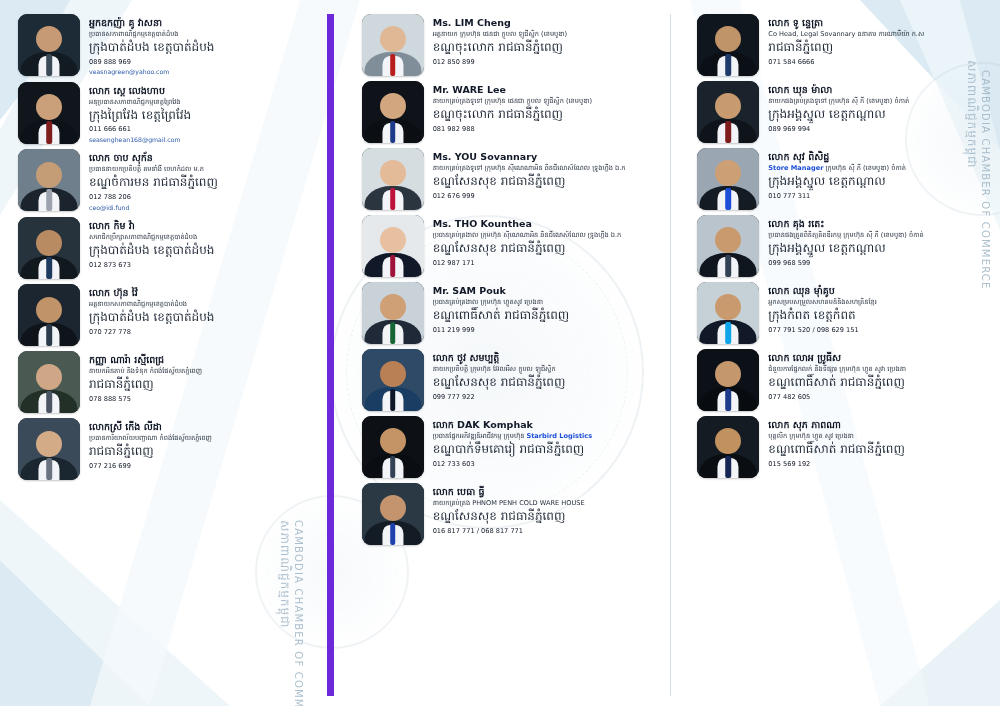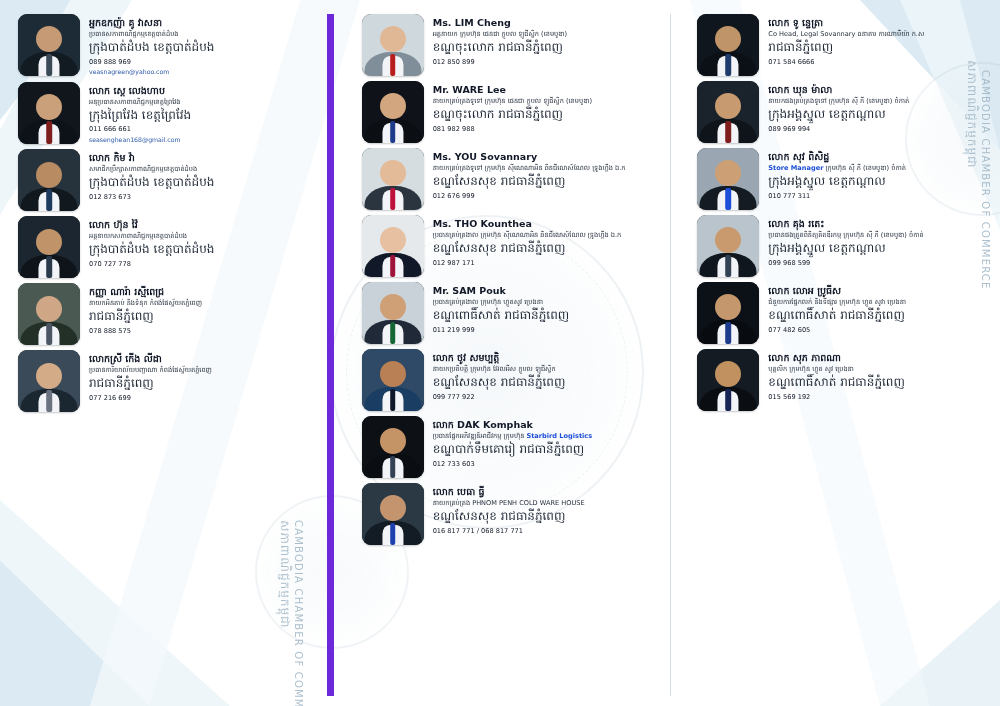--- a/index.html
+++ b/index.html
@@ -214,20 +214,36 @@
         <div class="info">
           <div class="pname">លោក សេ្ដ លេងហាប</div>
           <div class="ptitle">អនុប្រធានសភាពាណិជ្ជកម្មខេត្តព្រៃវែង</div>
           <div class="porg">ក្រុងព្រៃវែង ខេត្តព្រៃវែង</div>
           <div class="pphone">011 666 661</div>
           <div class="pmail">seasenghean168@gmail.com</div>
         </div>
       </div>
       <div class="card">
         <div class="photo">
+          <div class="sky" style="background:#6f7f8c"></div>
+          <div class="body" style="background:#1b242c"></div>
+          <div class="shirt"></div>
+          <div class="tie" style="background:#9ca3af"></div>
+          <div class="head" style="background:#c49c76"></div>
+        </div>
+        <div class="info">
+          <div class="pname">លោក ចាប សុក័ន</div>
+          <div class="ptitle">ប្រធាននាយកប្រតិបត្តិ គមនាំងី ចេហកំដល ម.ភ</div>
+          <div class="porg">ខណ្ឌចំការមន រាជធានីភ្នំពេញ</div>
+          <div class="pphone">012 788 206</div>
+          <div class="pmail">ceo@idi.fund</div>
+        </div>
+      </div>
+      <div class="card">
+        <div class="photo">
           <div class="sky" style="background:#26323c"></div>
           <div class="body" style="background:#11181e"></div>
           <div class="shirt"></div>
           <div class="tie" style="background:#1f3a5f"></div>
           <div class="head" style="background:#b98b63"></div>
         </div>
         <div class="info">
           <div class="pname">លោក កិម វ៉ា</div>
           <div class="ptitle">សមាជិកប្រឹក្សាសភាពាណិជ្ជកម្មខេត្តបាត់ដំបង</div>
           <div class="porg">ក្រុងបាត់ដំបង ខេត្តបាត់ដំបង</div>
@@ -458,20 +474,35 @@
         </div>
         <div class="info">
           <div class="pname">លោក គុង រតេះ</div>
           <div class="ptitle">ប្រធានផងត្រួតពិនិត្យគិតឌីរកម្ម ក្រុមហ៊ុន ស៊ី ភី (ខេមបូឌា) ចំកាត់</div>
           <div class="porg">ក្រុងអង្គស្នួល ខេត្តកណ្ដាល</div>
           <div class="pphone">099 968 599</div>
         </div>
       </div>
       <div class="card">
         <div class="photo">
+          <div class="sky" style="background:#c6d0d7"></div>
+          <div class="body" style="background:#111827"></div>
+          <div class="shirt"></div>
+          <div class="tie" style="background:#0ea5e9"></div>
+          <div class="head" style="background:#c99a6d"></div>
+        </div>
+        <div class="info">
+          <div class="pname">លោក ឈុន ម៉ាំគូប</div>
+          <div class="ptitle">អ្នកសម្របសម្រួលសហគមន៍និងសហគ្រិនខ្មែរ</div>
+          <div class="porg">ក្រុងកំពត ខេត្តកំពត</div>
+          <div class="pphone">077 791 520 / 098 629 151</div>
+        </div>
+      </div>
+      <div class="card">
+        <div class="photo">
           <div class="sky" style="background:#0c1117"></div>
           <div class="body" style="background:#080c11"></div>
           <div class="shirt"></div>
           <div class="tie" style="background:#1e3a8a"></div>
           <div class="head" style="background:#c4976d"></div>
         </div>
         <div class="info">
           <div class="pname">លោក លោអ ប្រូធីស</div>
           <div class="ptitle">ជំនួយការផ្នែកលក់ និងទីផ្សារ ក្រុមហ៊ុន ហ្គូត សូវា ប្រេងនា</div>
           <div class="porg">ខណ្ឌពោធិ៍សាត់ រាជធានីភ្នំពេញ</div>

